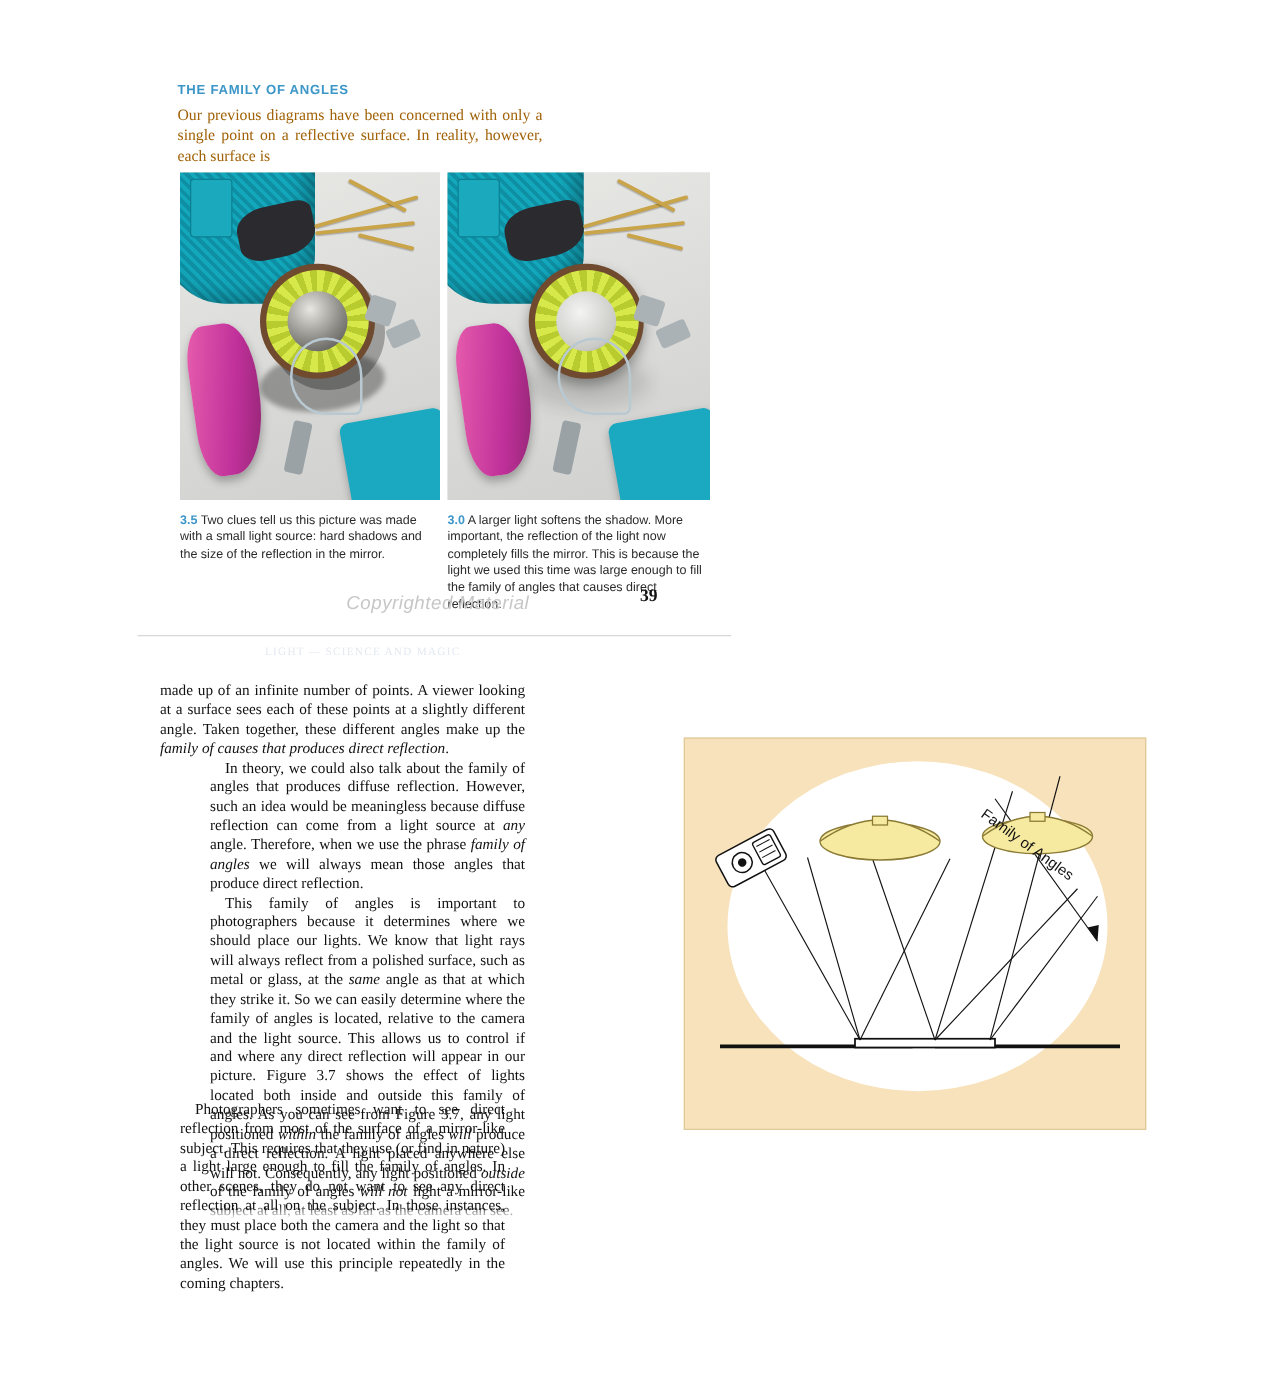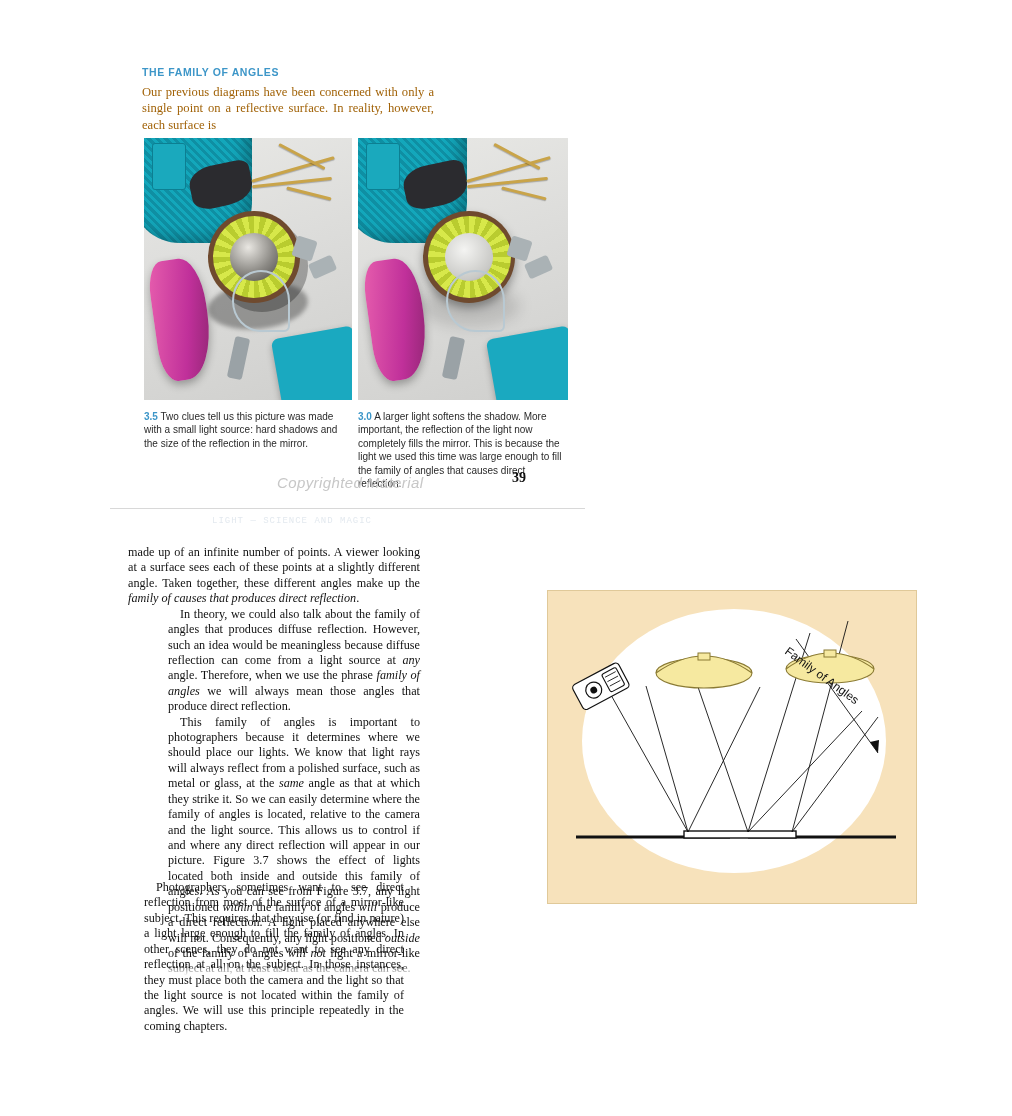--- a/index.html
+++ b/index.html
@@ -217,21 +217,21 @@
     left: 110px;
     top: 508px;
     width: 475px;
     height: 1px;
     background: #d8d8d8;
   }
   .running-head-ghost {
     position: absolute;
     left: 212px;
     top: 516px;
-    font-family: Liberation Mono, monospace;
+    font-family: Liberation Serif, serif;
     font-size: 9px;
     color: #e3e9ef;
     letter-spacing: 1px;
   }
 
   
   #body-col {
     position: absolute;
     left: 128px;
     top: 545px;

